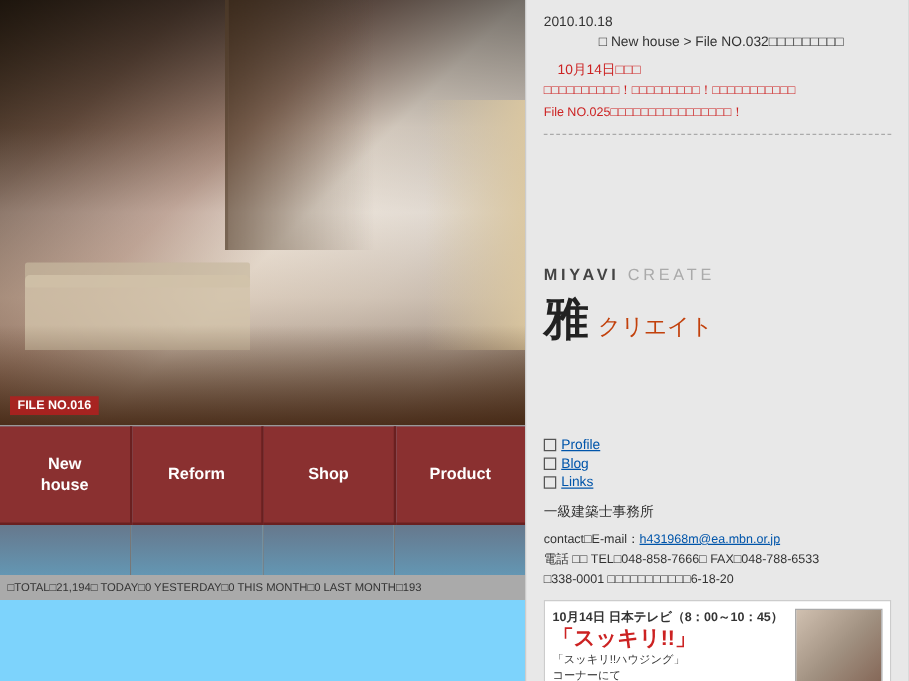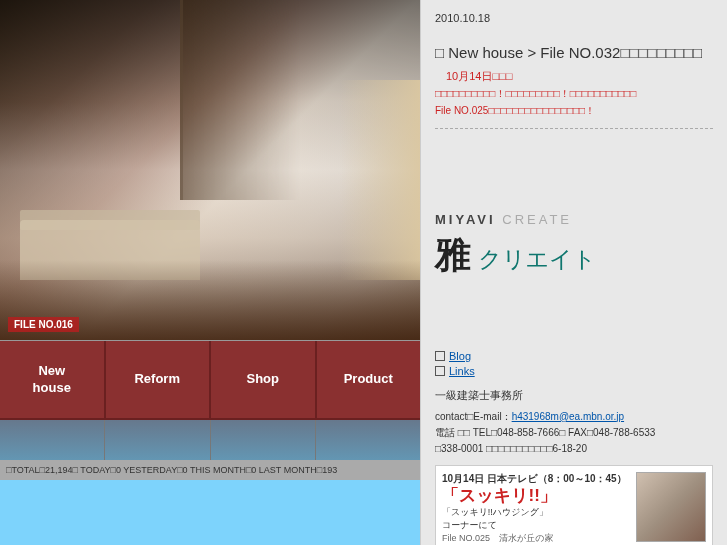--- a/index.html
+++ b/index.html
@@ -124,27 +124,28 @@
       height: 340px;
       background: #e8e8e8;
       padding: 12px 14px;
       position: relative;
       border-left: 1px solid #ccc;
     }
 
     .date-text {
       font-size: 11px;
       color: #333;
-      margin-bottom: 20px;
+      margin-bottom: 4px;
     }
 
     .breadcrumb-text {
-      font-size: 15px;
+      font-size: 11px;
       color: #333;
       margin-bottom: 8px;
+      margin-left: 44px;
     }
 
     .news-date {
       font-size: 11px;
       color: #cc2222;
       font-weight: normal;
       margin-bottom: 3px;
     }
 
     .news-text {
@@ -191,22 +192,22 @@
     }
 
     .kanji-logo {
       font-size: 36px;
       color: #222;
       font-weight: bold;
       display: inline;
     }
 
     .katakana-sub {
-      font-size: 23px;
-      color: #0f766e;
+      font-size: 18px;
+      color: #c2410c;
       margin-left: 4px;
     }
 
     
     .bottom-section {
       display: flex;
       height: 205px;
     }
 
     .nav-buttons {
@@ -413,20 +414,24 @@
         <div class="nav-btn-ref"></div>
         <div class="nav-btn-ref" style="border-right:none"></div>
       </div>
       <div class="stats-bar">□TOTAL□21,194□ TODAY□0 YESTERDAY□0 THIS MONTH□0 LAST MONTH□193</div>
     </div>
 
     <div class="right-bottom">
       <div class="links-section">
         <div class="link-item">
           <div class="link-box"></div>
+          <span class="link-text">Profile</span>
+        </div>
+        <div class="link-item">
+          <div class="link-box"></div>
           <span class="link-text">Blog</span>
         </div>
         <div class="link-item">
           <div class="link-box"></div>
           <span class="link-text">Links</span>
         </div>
       </div>
 
       <div class="contact-section">
         <div class="company-name">一級建築士事務所</div>

